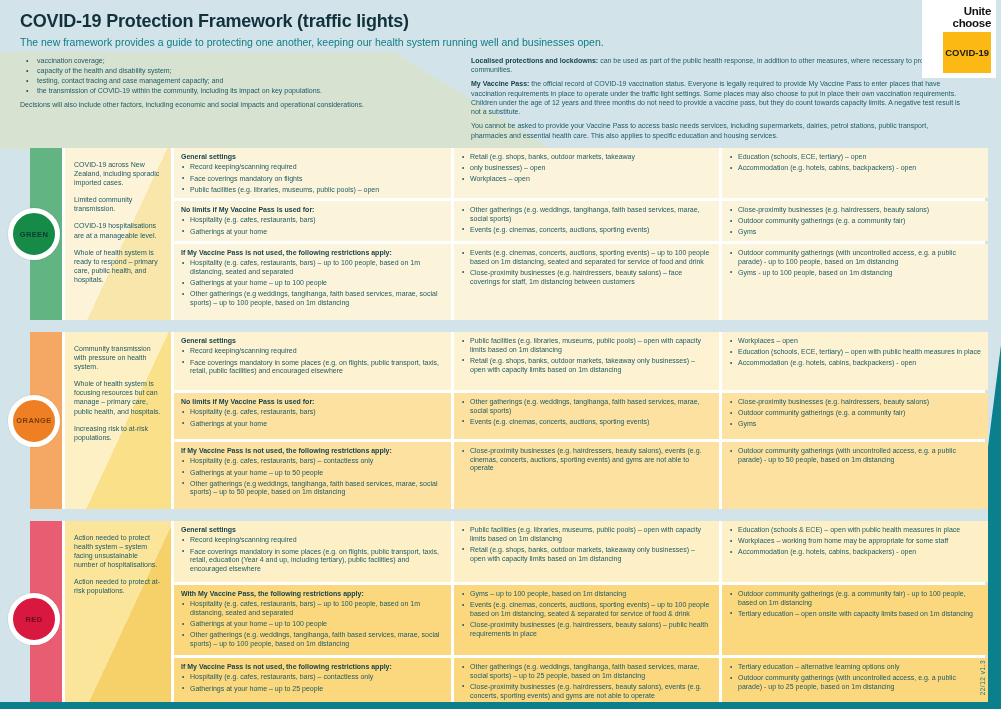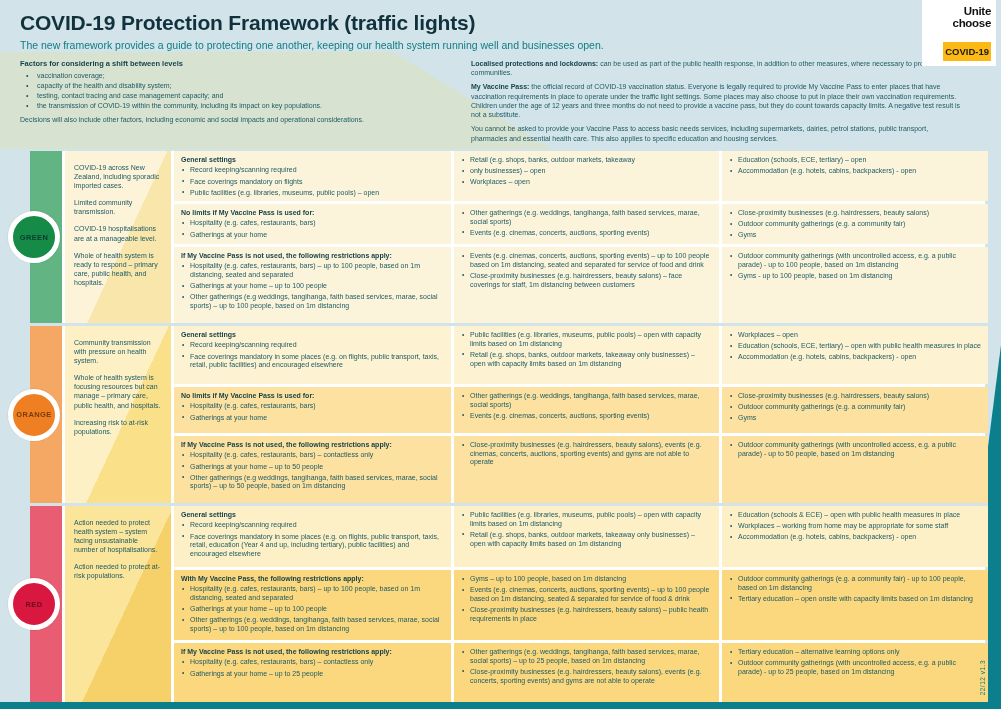--- a/index.html
+++ b/index.html
@@ -7,42 +7,42 @@
         font-family:"Liberation Sans",sans-serif;color:#1d5a64;}
   .deco-sage{position:absolute;left:0;top:52px;width:690px;height:97px;background:#d7e2d1;
         clip-path:polygon(0 0,57% 0,80% 100%,0 100%);z-index:0;}
   .right-wedge{position:absolute;right:0;top:345px;width:13px;height:364px;background:#0c7f8d;
         clip-path:polygon(100% 0,100% 100%,0 100%,0 28%);z-index:2;}
   .bottom-bar{position:absolute;left:0;bottom:0;width:100%;height:7px;background:#0c7f8d;z-index:2;}
   .version{position:absolute;right:15px;bottom:14px;writing-mode:vertical-rl;transform:rotate(180deg);
         font-size:6.5px;color:#0c7f8d;z-index:3;letter-spacing:.5px;}
 
   header{position:relative;z-index:1;padding:11px 0 0 20px;}
-  .title{margin:0;font-size:21px;font-weight:bold;color:#11323c;letter-spacing:-.2px;}
+  .title{margin:0;font-size:18px;font-weight:bold;color:#11323c;letter-spacing:-.2px;}
   .subtitle{margin:4px 0 0;font-size:10.5px;color:#0f7d84;}
   .logo{position:absolute;top:0;right:5px;width:64px;background:#fff;padding:6px 5px 5px;
         text-align:right;z-index:3;}
   .logo .l1,.logo .l2{font-weight:bold;font-size:11.5px;line-height:1.03;color:#121212;letter-spacing:-.3px;}
   .logo-badge{display:inline-block;background:#fdb913;color:#1a1a1a;font-size:9.5px;font-weight:bold;
-        padding:4px 2px;margin-top:12px;}
+        padding:15px 2px;margin-top:2px;}
 
   .info{position:relative;z-index:1;display:flex;gap:26px;padding:8px 10px 0 20px;height:88px;}
   .factors{width:425px;flex:none;}
   .factors h2{margin:0 0 3px;font-size:7.5px;color:#123f4a;}
   .factors ul{list-style:none;margin:0;padding:0;}
   .factors li{position:relative;padding-left:17px;font-size:7px;line-height:1.45;}
   .factors li::before{content:"•";position:absolute;left:6px;top:0;font-size:7px;}
   .factors .footer{margin:3px 0 0;font-size:7px;line-height:1.35;}
   .rightinfo{width:492px;flex:none;}
   .rightinfo p{margin:0 0 5px;font-size:7px;line-height:1.32;}
   .rightinfo b{color:#123f4a;}
 
   #levels{position:relative;z-index:1;margin:4px 16px 0 30px;}
   .level-row{display:grid;grid-template-columns:32px 106px 277px 265px 266px;gap:3px;
-        background:#fff;margin-bottom:3px;}
+        background:#fff;margin-bottom:12px;}
   .bar{grid-column:1;grid-row:1 / span 3;position:relative;}
   .circle{position:absolute;left:-22px;top:50%;transform:translateY(-50%);width:42px;height:42px;
         border-radius:50%;border:5px solid #fff;display:flex;align-items:center;justify-content:center;
         font-weight:bold;font-size:7.5px;letter-spacing:.4px;box-shadow:0 0 0 1px rgba(0,0,0,.04);}
   .desc{grid-column:2;grid-row:1 / span 3;padding:12px 8px 6px 9px;}
   .desc p{margin:0 0 8px;font-size:7px;line-height:1.3;}
   .cell{padding:5px 7px 3px;overflow:hidden;}
   .section-title{font-size:7px;font-weight:bold;color:#123f4a;line-height:1.2;margin-bottom:2px;}
   .bullet{position:relative;padding-left:9px;font-size:7px;line-height:1.24;margin-bottom:2.5px;}
   .bullet::before{content:"•";position:absolute;left:1px;top:-.5px;font-size:6.5px;}
@@ -59,21 +59,20 @@
   </header>
 
   <div class="logo">
     <div class="l1">Unite</div>
     <div class="l2">choose</div>
     <div class="logo-badge">COVID-19</div>
   </div>
 
   <section class="info">
     <div class="factors">
-      <h2>Factors for considering a shift between levels</h2>
       <ul id="factors-list">
           <li>vaccination coverage;</li>
           <li>capacity of the health and disability system;</li>
           <li>testing, contact tracing and case management capacity; and</li>
           <li>the transmission of COVID-19 within the community, including its impact on key populations.</li>
         </ul>
       <p class="footer">Decisions will also include other factors, including economic and social impacts and operational considerations.</p>
     </div>
     <div class="rightinfo">
       <p><b>Localised protections and lockdowns:</b><span> can be used as part of the public health response, in addition to other measures, where necessary to protect affected communities.</span></p>

